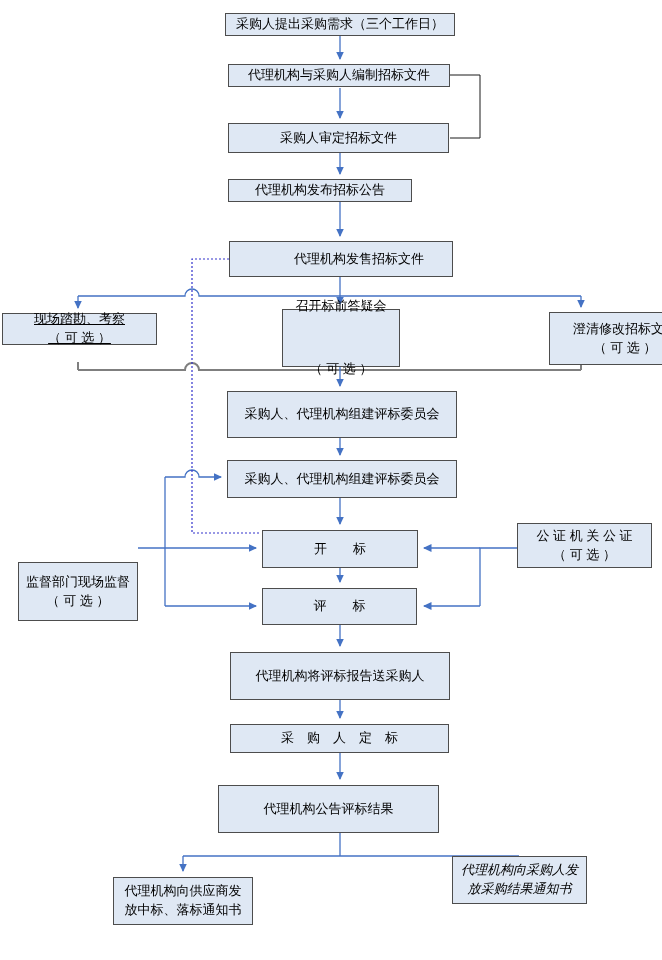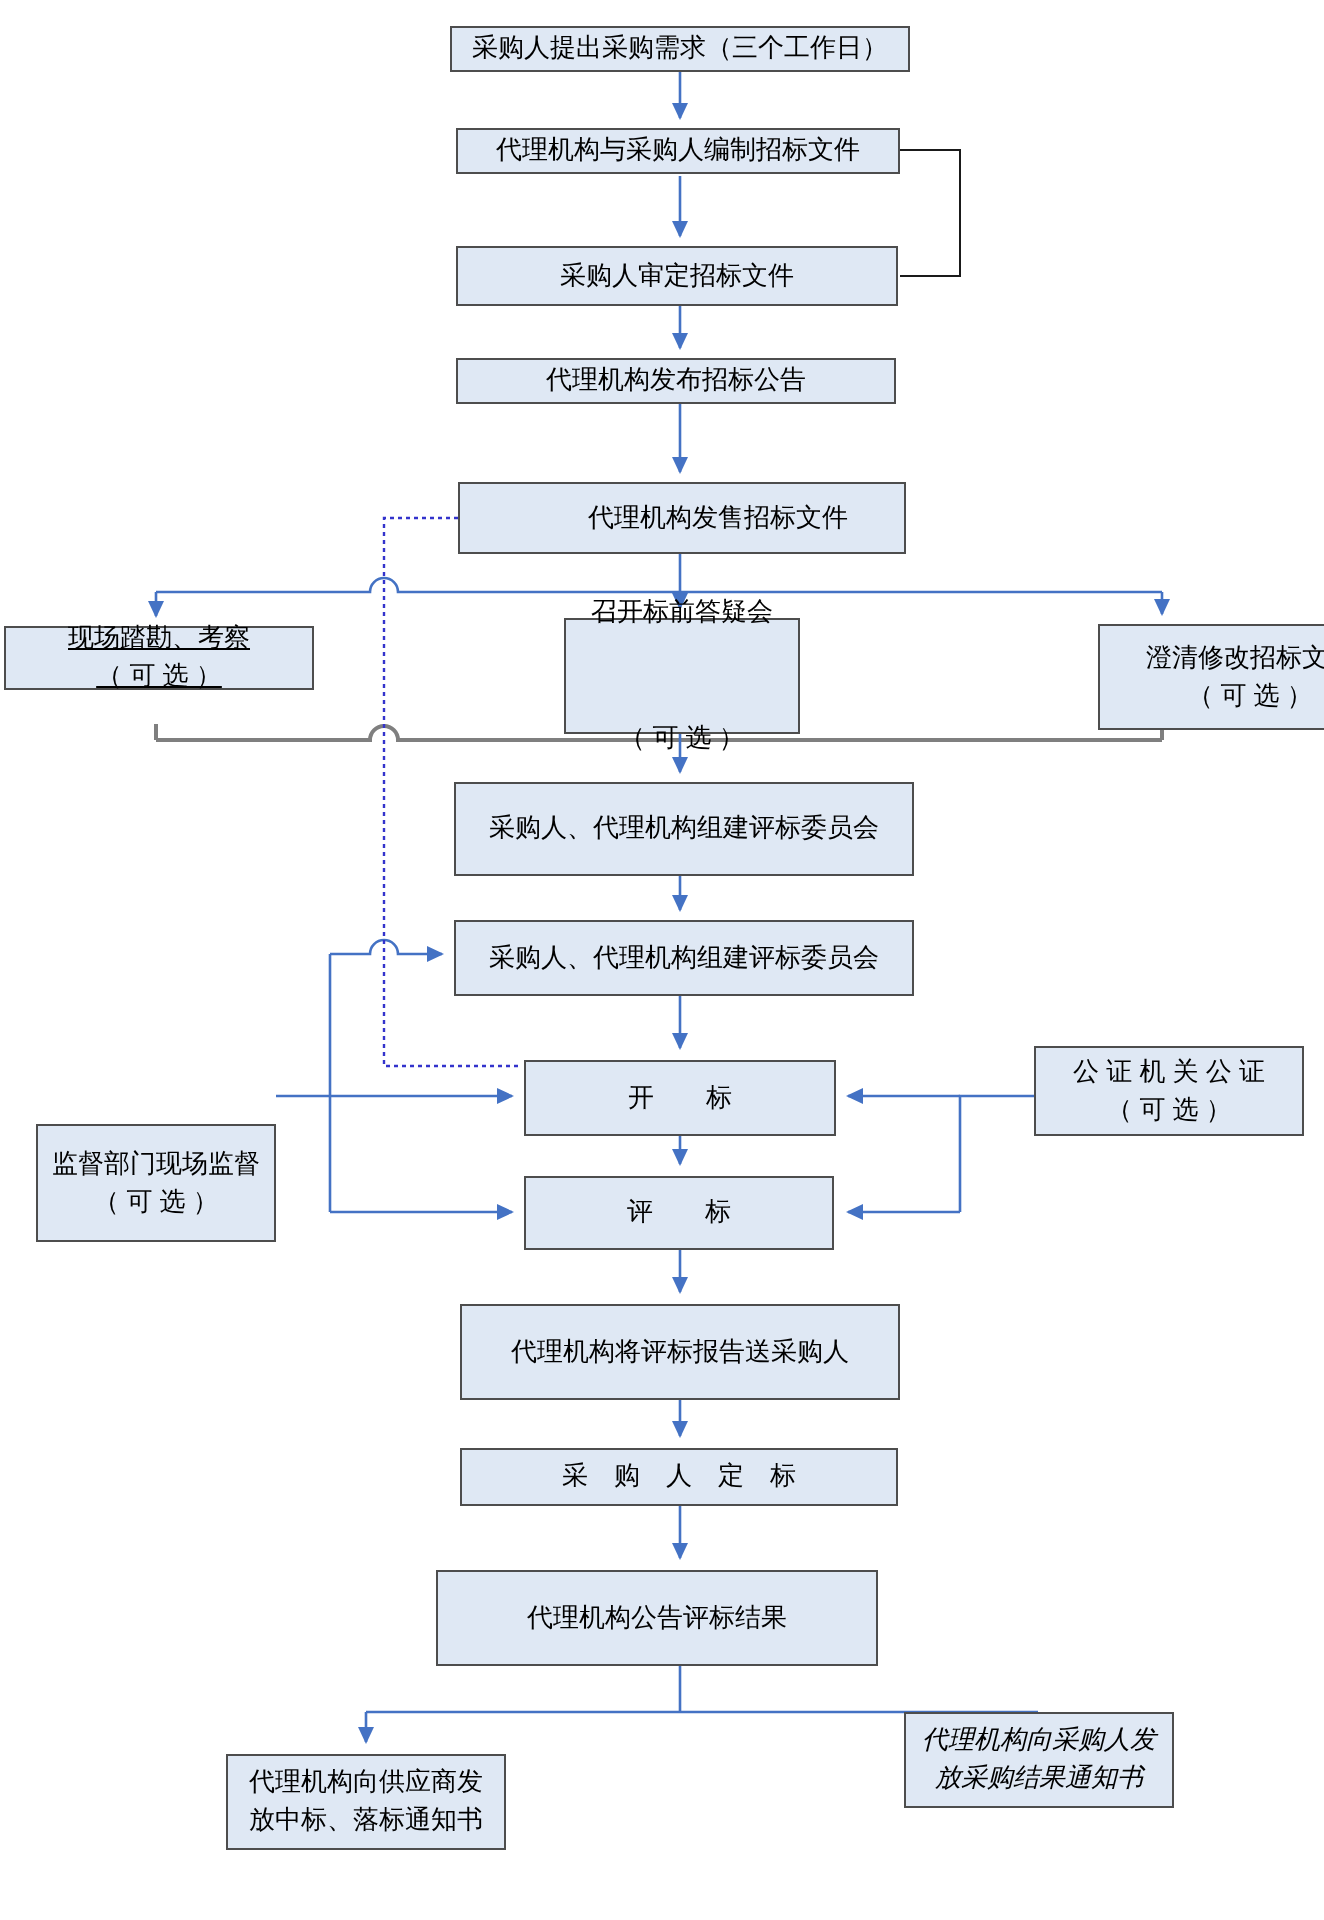--- a/index.html
+++ b/index.html
@@ -95,21 +95,21 @@
   </div>
 
   <div class="node" style="left:228px;top:64px;width:222px;height:23px;">
     <span>代理机构与采购人编制招标文件</span>
   </div>
 
   <div class="node" style="left:228px;top:123px;width:221px;height:30px;">
     <span>采购人审定招标文件</span>
   </div>
 
-  <div class="node" style="left:228px;top:179px;width:220px;height:23px;">
+  <div class="node" style="left:228px;top:179px;width:184px;height:23px;">
     <span>代理机构发布招标公告</span>
   </div>
 
   <div class="node" style="left:229px;top:241px;width:224px;height:36px;padding-left:36px;">
     <span>代理机构发售招标文件</span>
   </div>
 
   <div class="node" style="left:2px;top:313px;width:155px;height:32px;text-decoration:underline;">
     <span>现场踏勘、考察</span>
     <span>（ 可 选 ）</span>

